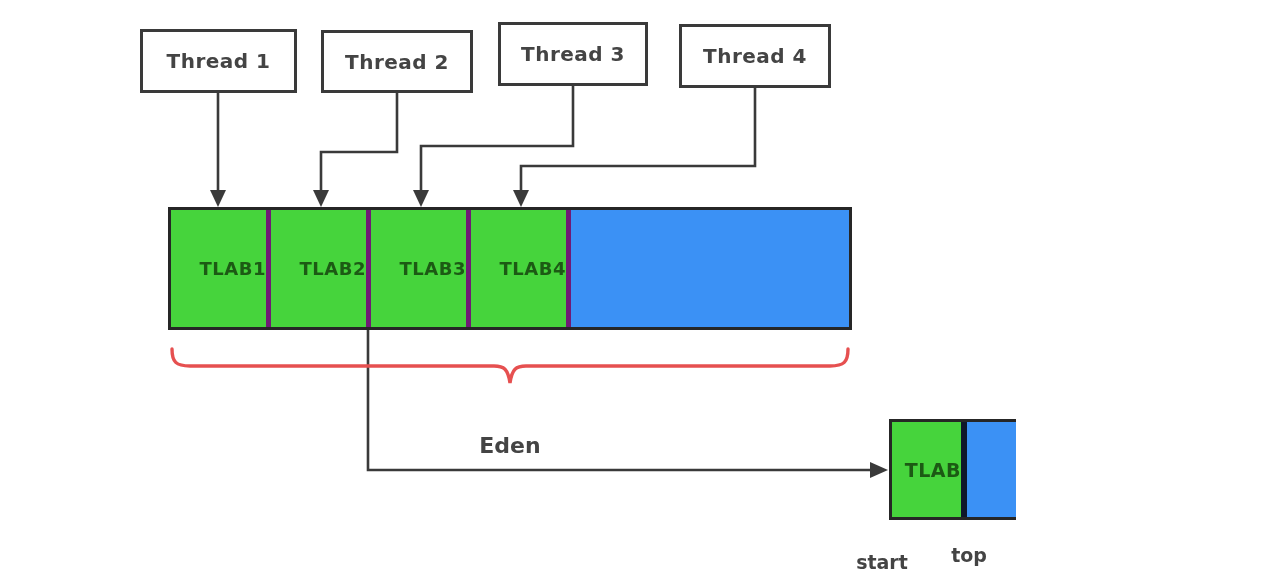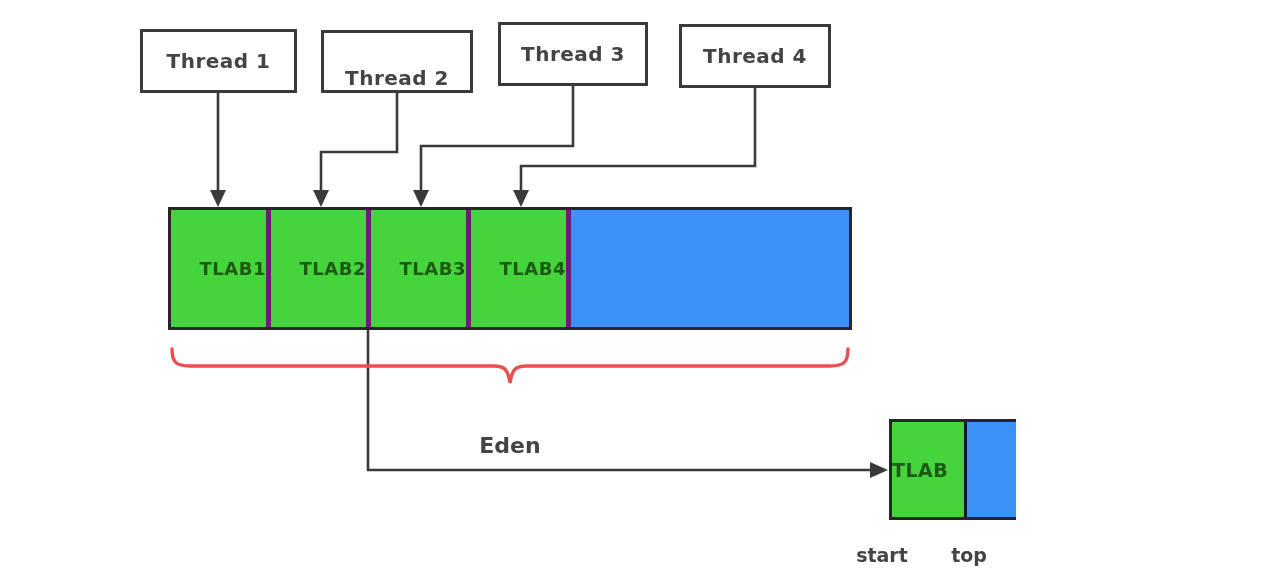--- a/index.html
+++ b/index.html
@@ -18,21 +18,21 @@
   .thread-box{
     position:absolute;z-index:2;
     background:#ffffff;
     border:3px solid var(--line);
     display:flex;align-items:center;justify-content:center;
     font-weight:bold;font-size:20px;color:var(--label);
     letter-spacing:0.5px;
     box-sizing:border-box;
   }
   .t1{left:140px;top:29px;width:157px;height:64px;}
-  .t2{left:321px;top:30px;width:152px;height:63px;align-items:flex-end;}
+  .t2{left:321px;top:30px;width:152px;height:63px;}
   .t3{left:498px;top:22px;width:150px;height:64px;}
   .t4{left:679px;top:24px;width:152px;height:64px;align-items:center;}
 
   .eden-row{
     position:absolute;z-index:2;
     left:168px;top:207px;width:684px;height:123px;
     background:var(--blue);
     border:3px solid #262626;
     box-sizing:border-box;
     display:flex;
@@ -59,35 +59,35 @@
     position:absolute;z-index:2;
     left:889px;top:419px;width:219px;height:101px;
     background:var(--blue);
     border:3px solid #262626;
     box-sizing:border-box;
     display:flex;
   }
   .detail-green{
     width:75px;flex:0 0 auto;
     background:var(--green);
-    border-right:3px solid #0f172a;
+    border-right:6px solid #0f172a;
     box-sizing:border-box;
-    display:flex;align-items:center;justify-content:flex-start;
+    display:flex;align-items:center;justify-content:flex-end;
     font-weight:bold;font-size:19px;color:var(--tlabtext);
     letter-spacing:0.5px;
   }
   .detail-free{flex:1 1 auto;background:var(--blue);}
 
   .ptr{
     position:absolute;z-index:2;
     width:70px;top:544px;
     text-align:center;
     font-weight:bold;font-size:19px;color:var(--label);
   }
-  .ptr-start{left:847px;}
+  .ptr-start{left:847px;margin-top:7px;}
   .ptr-top{left:934px;}
   .ptr-end{left:1078px;z-index:3;}
 
   .watermark{
     position:absolute;z-index:2;
     left:1092px;top:545px;
     font-size:20px;color:var(--watermark);
     white-space:nowrap;
     font-weight:bold;
   }

